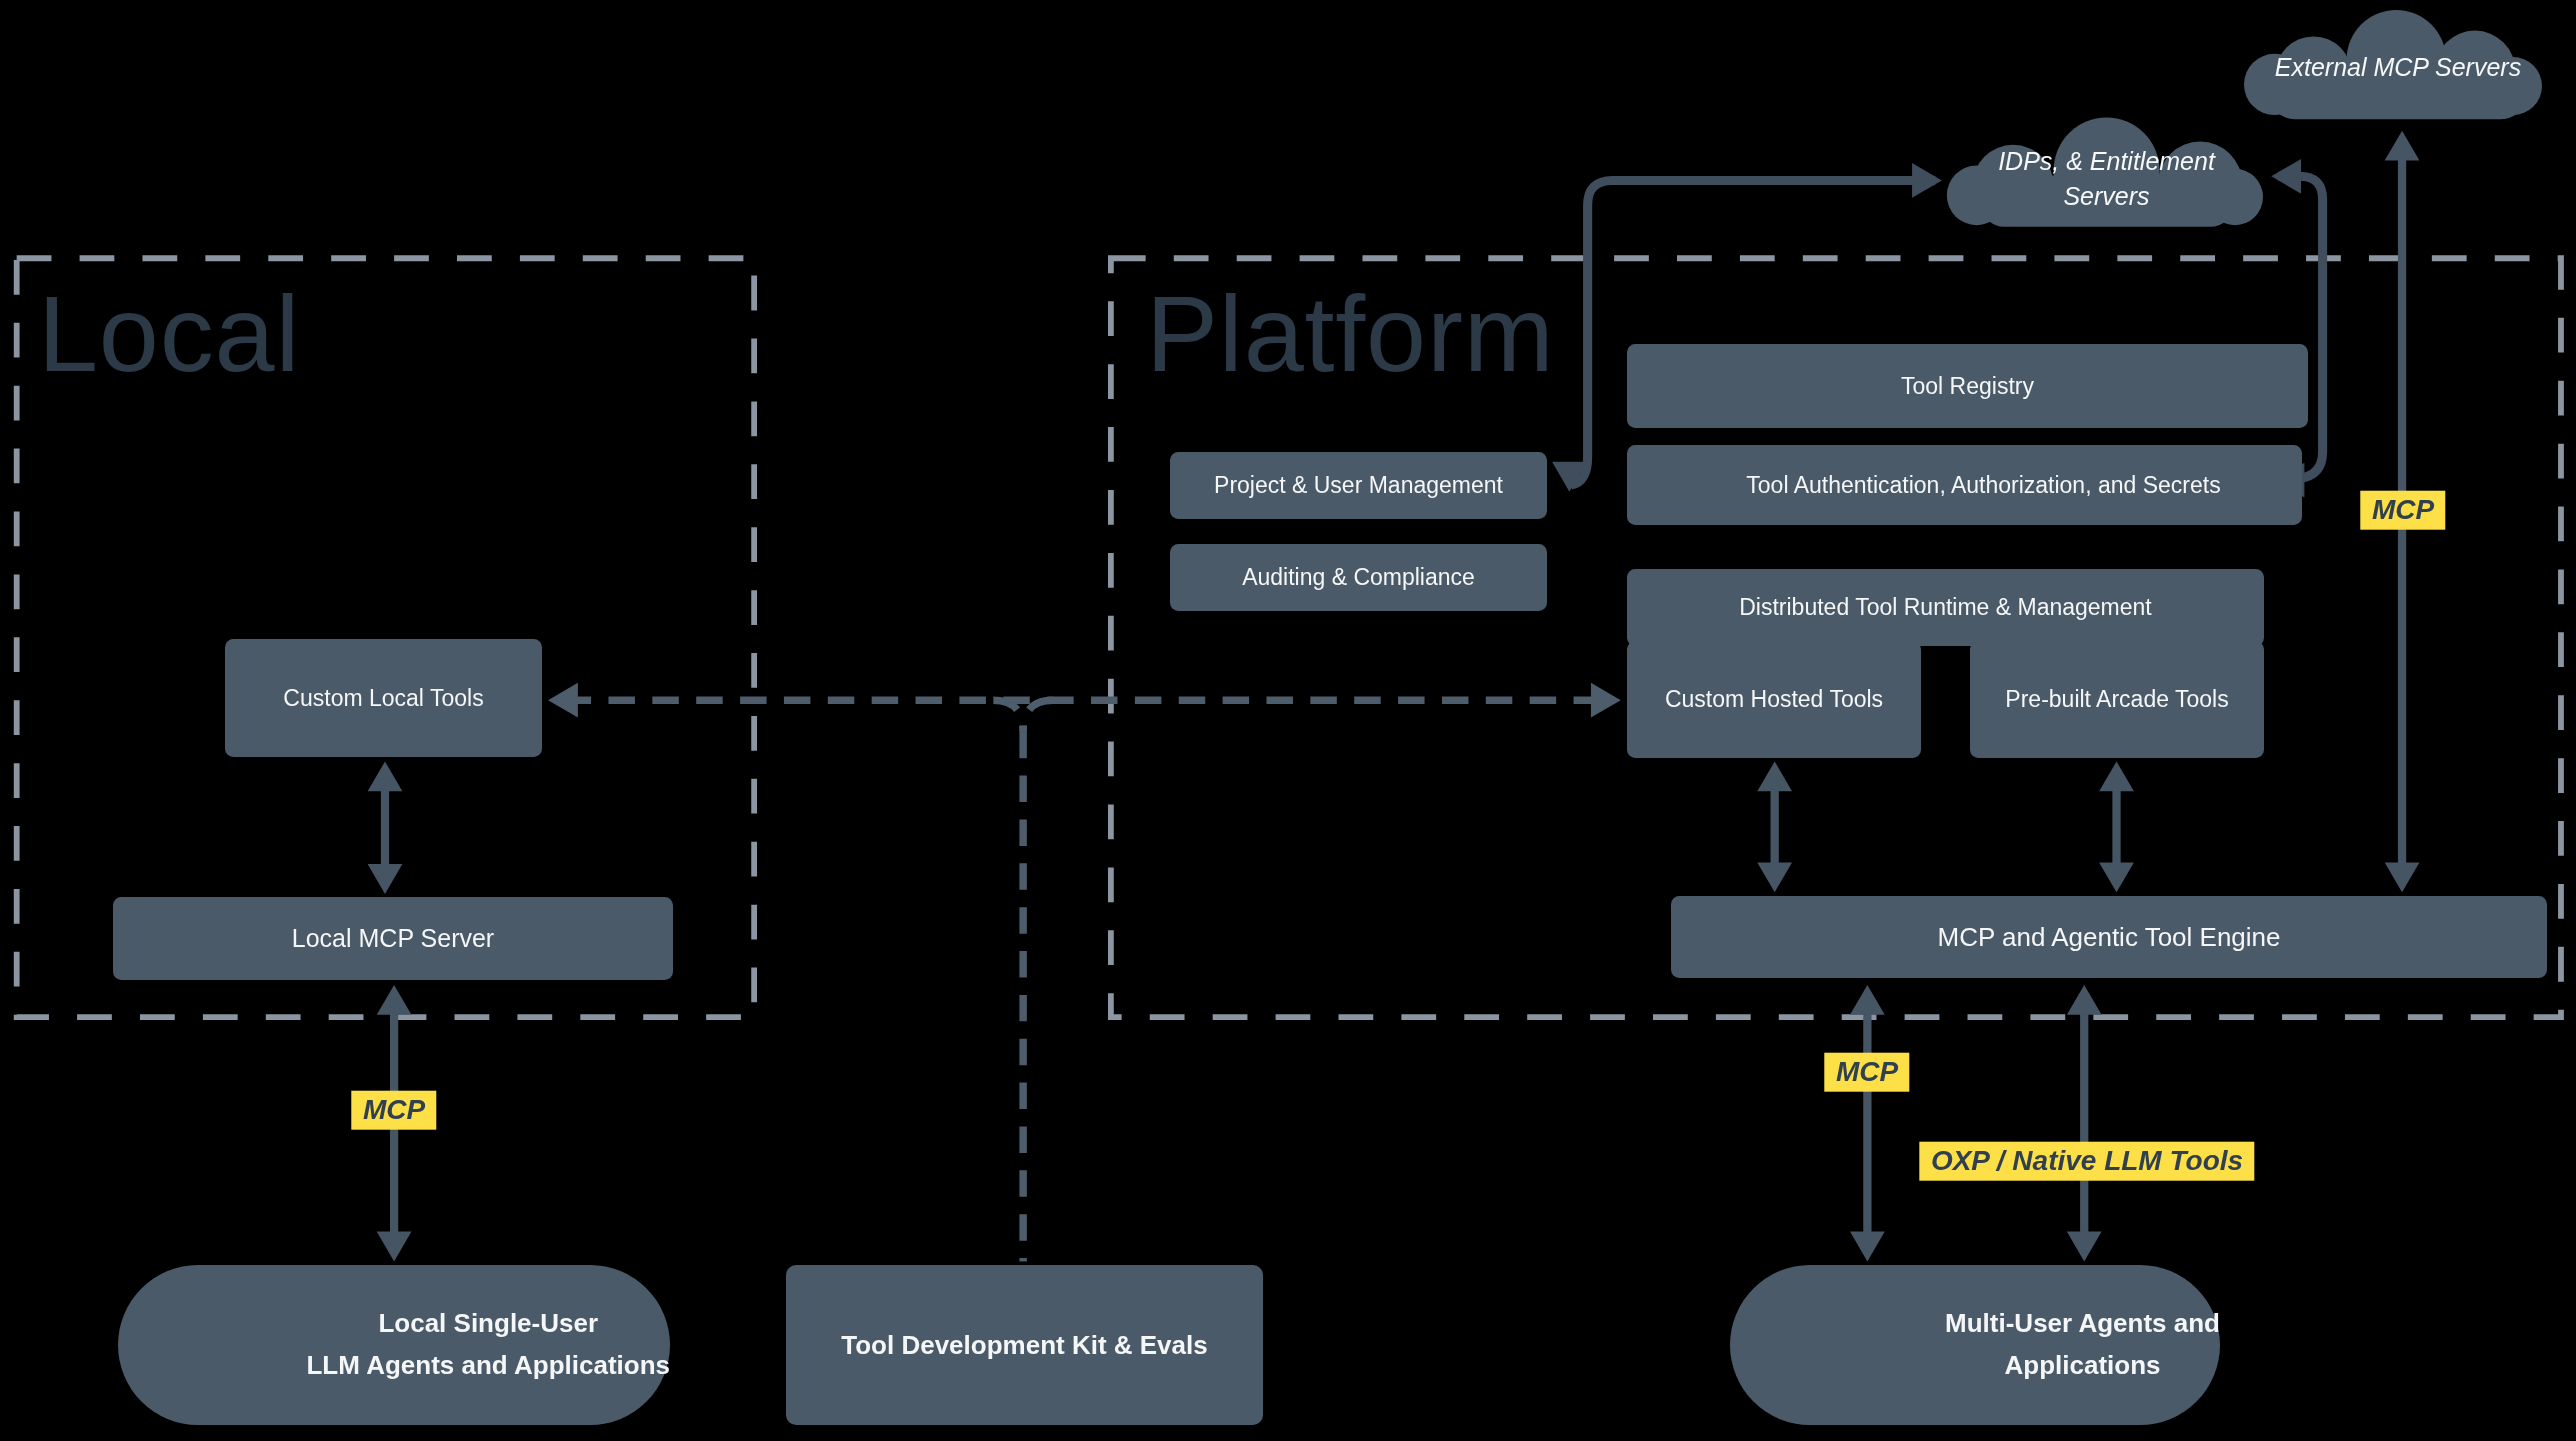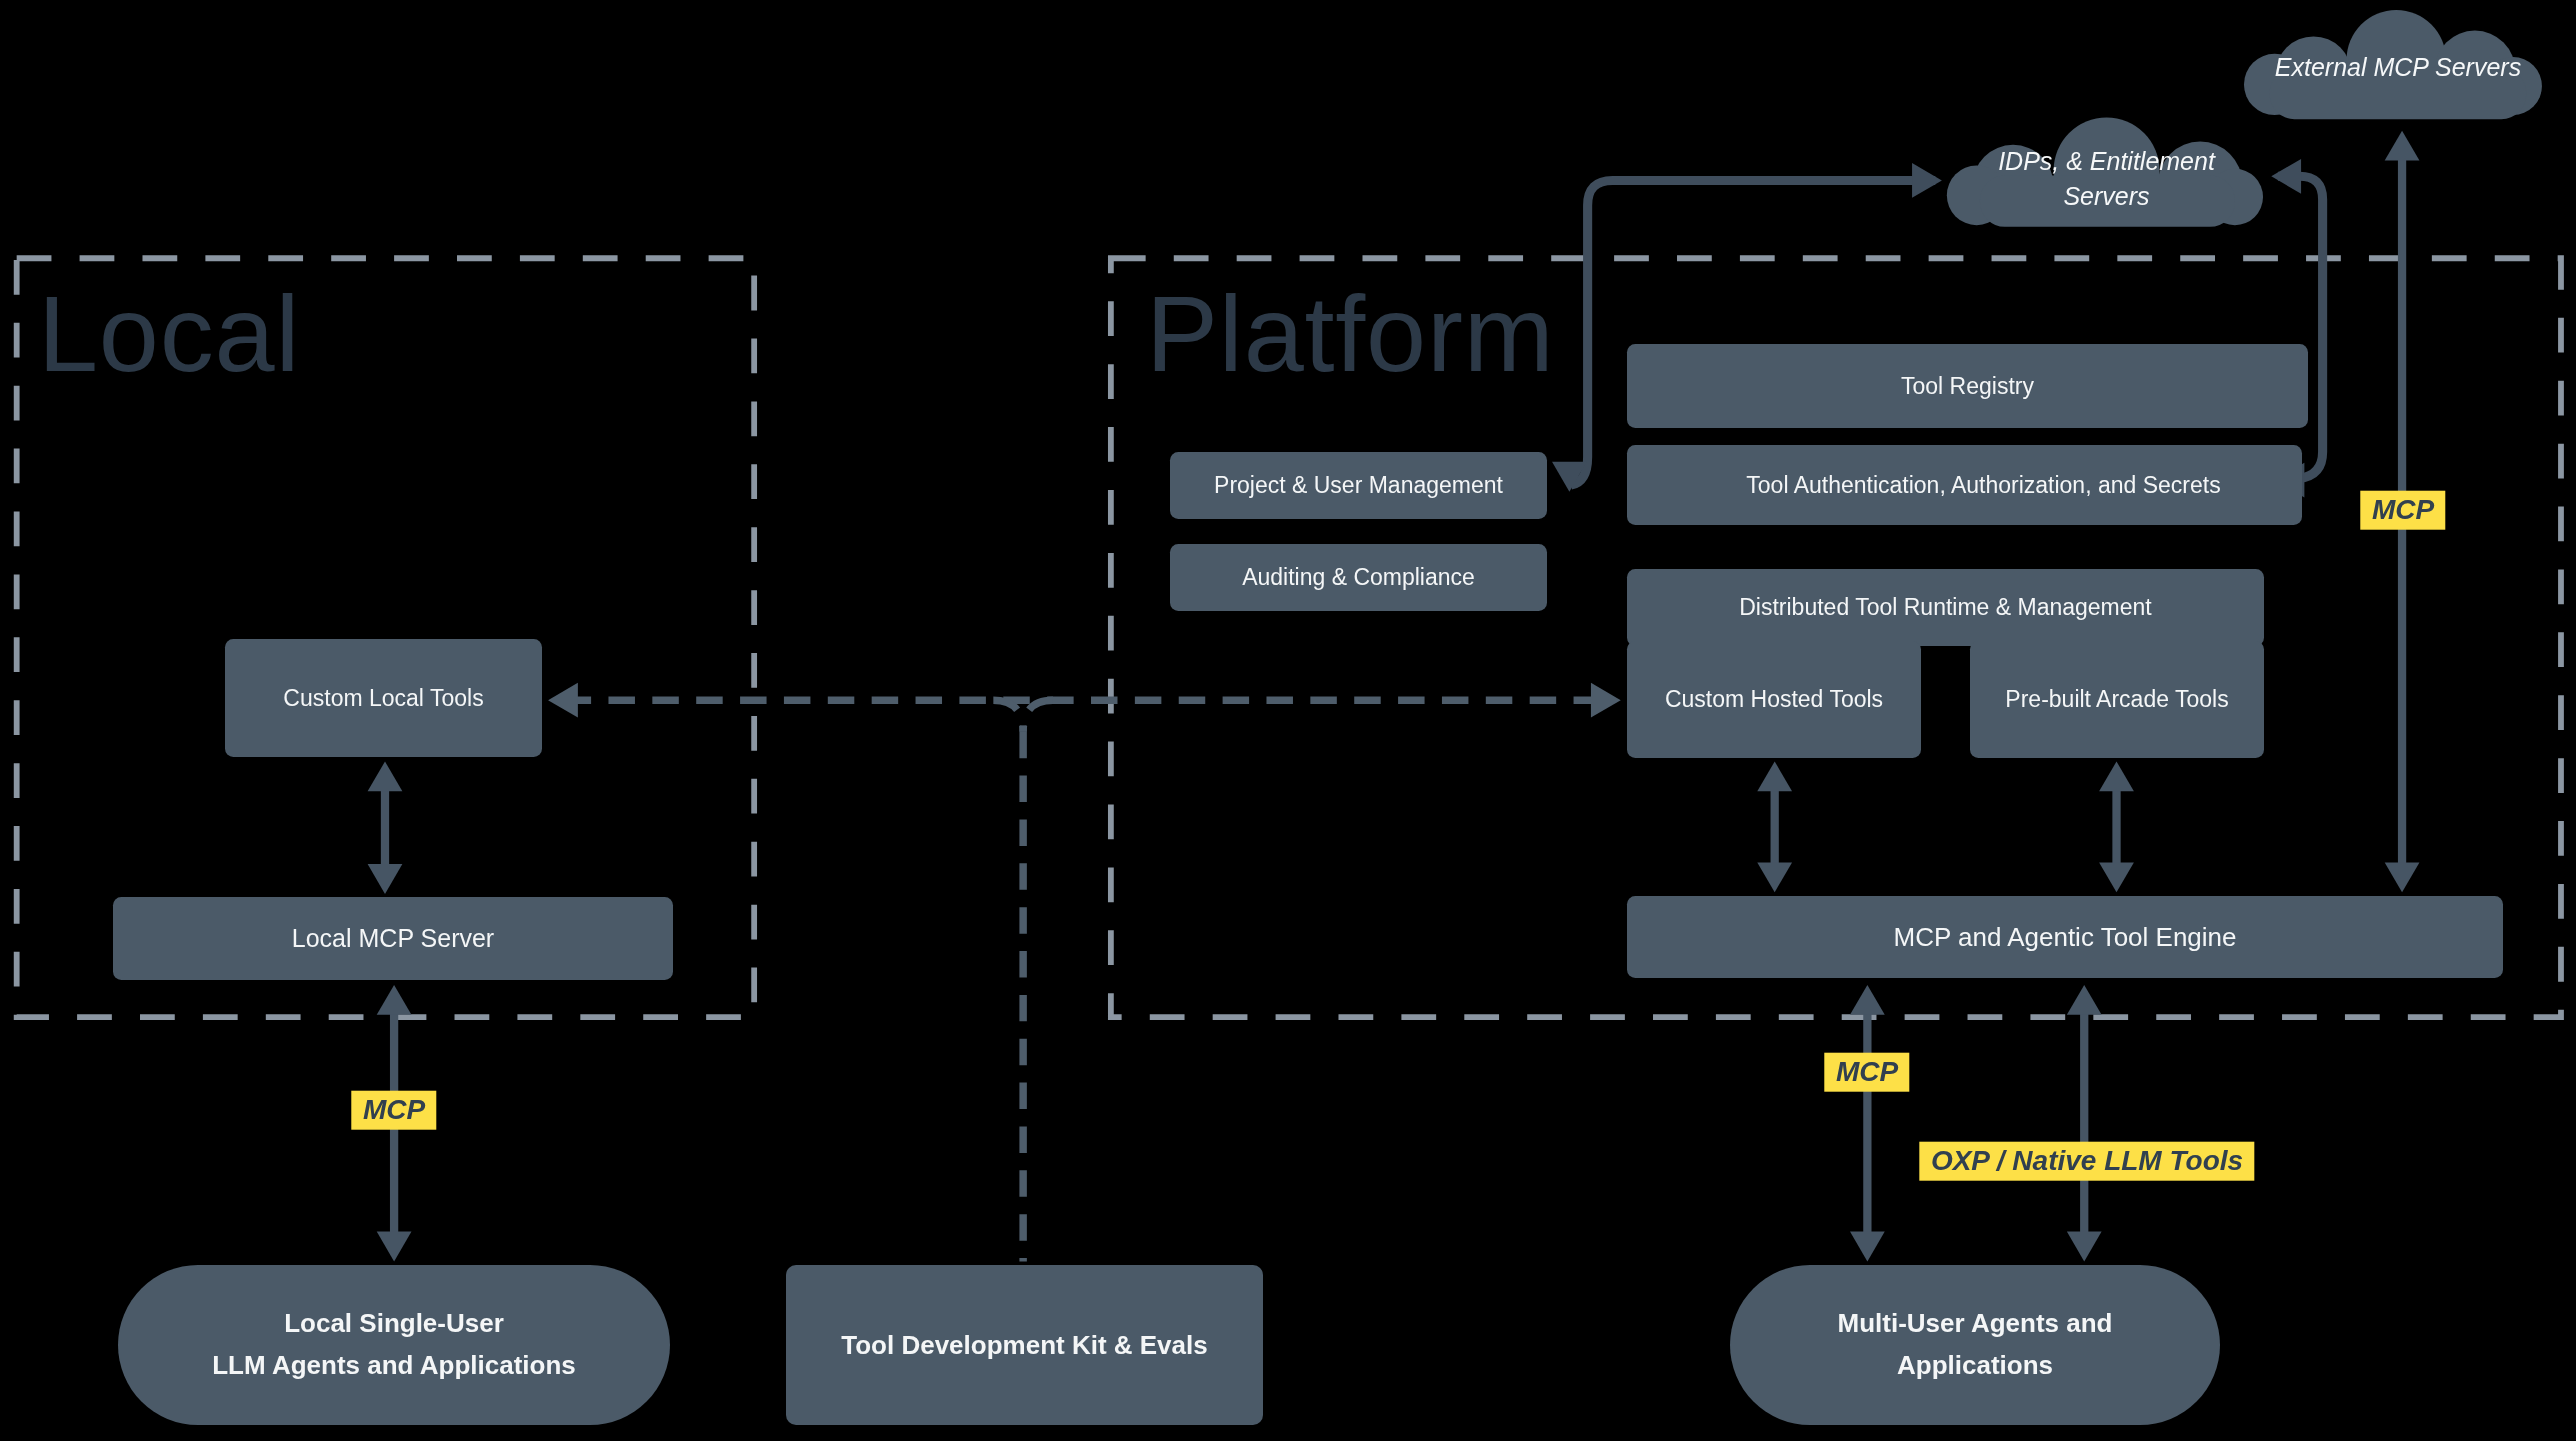--- a/index.html
+++ b/index.html
@@ -10,25 +10,26 @@
   #wires{position:absolute;left:0;top:0;z-index:0;}
   .region-title{
     position:absolute;z-index:2;color:#2c3947;font-size:108px;font-weight:500;
     letter-spacing:0.8px;line-height:1;
   }
   .box{
     position:absolute;z-index:3;background:#4b5a68;color:#f4f6f7;
     display:flex;align-items:center;justify-content:center;text-align:center;
     border-radius:8.3px;font-size:23px;font-weight:500;line-height:1.4;
   }
-  .box.engine{font-size:26px;}
+  .box.engine{font-size:26px;margin-left:44px;}
   .box.wide-mid{font-size:25px;}
   .pill{
     border-radius:91px;font-weight:700;font-size:26px;line-height:1.6;
     white-space:pre-line;
+    justify-content:flex-end;
   }
   .tdk{border-radius:10px;font-weight:700;font-size:26px;}
   .cloud-label{
     position:absolute;z-index:3;color:#f6f8f9;font-style:italic;font-weight:500;
     font-size:25px;display:flex;align-items:center;justify-content:center;
     text-align:center;line-height:1.4;
   }
   .edge-label{
     position:absolute;z-index:4;color:#31404f;font-style:italic;font-weight:600;
     font-size:28px;background:#fde047;padding:3.3px 11.6px;white-space:nowrap;

